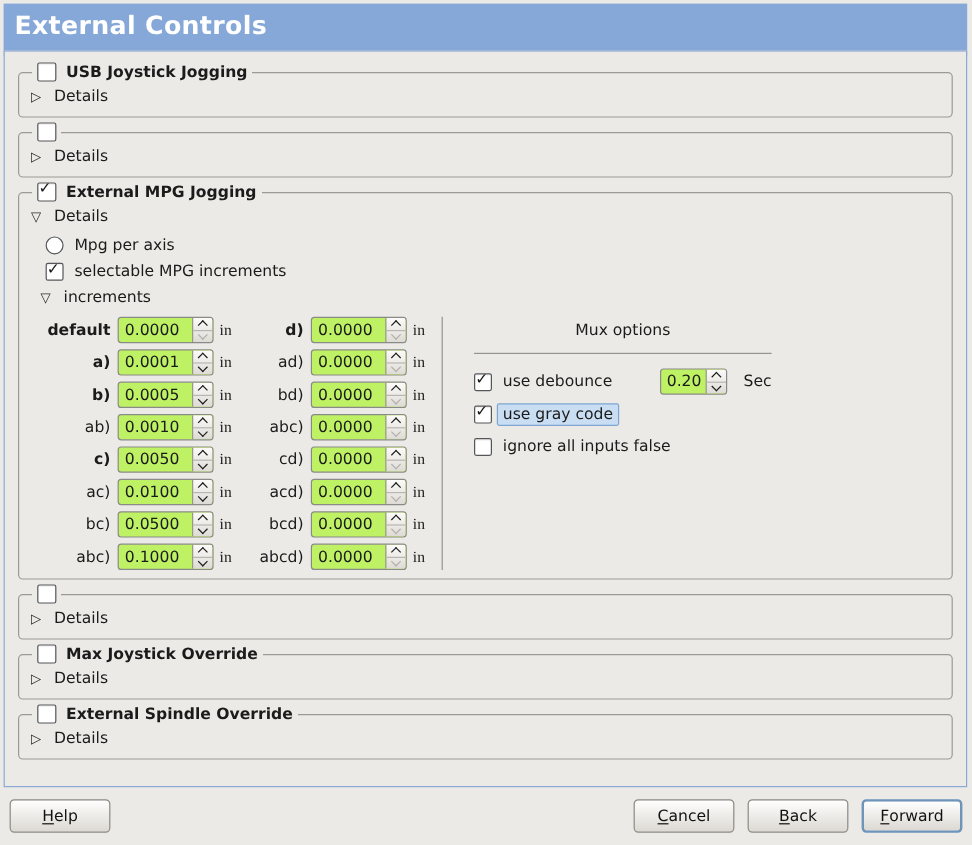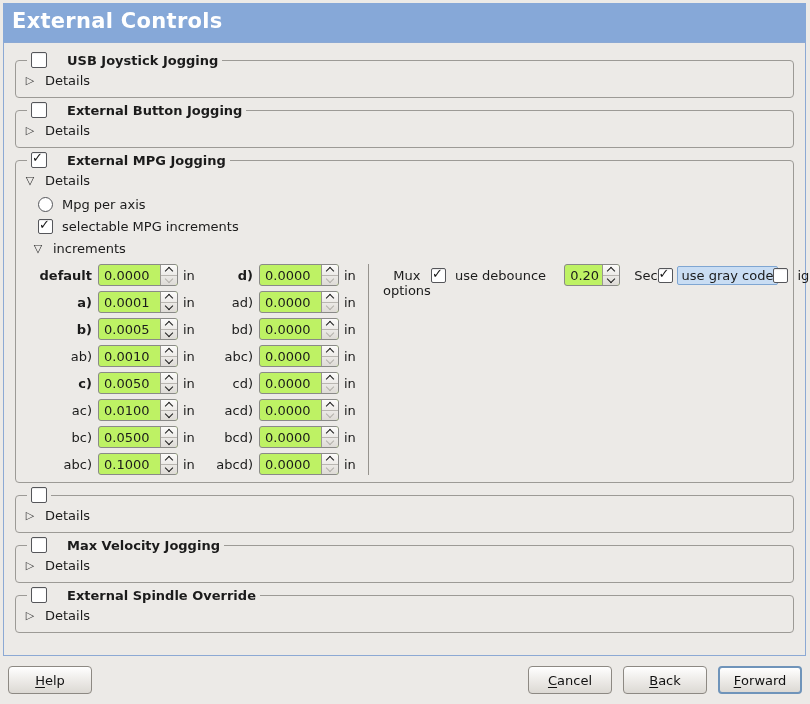--- a/index.html
+++ b/index.html
@@ -12,53 +12,53 @@
   .title{font-size:21px;font-weight:bold;color:#ffffff;padding:6px 0 0 9px;letter-spacing:.3px;}
   .content{
     position:absolute;left:3px;right:4px;top:42px;bottom:48px;
     border:1px solid #8cа9d4;border:1px solid #8ca9d4;box-sizing:border-box;
     padding:9px 11px 0 11px;background:#eceae7;
   }
   fieldset.section{
     border:1px solid #9c9a96;border-radius:4px;margin:0 0 4px 0;
     padding:0 6px 5px 8px;min-inline-size:0;
   }
-  legend.sec-legend{display:flex;align-items:center;gap:20px;padding:0 4px;margin-left:3px;}
+  legend.sec-legend{display:flex;align-items:center;gap:8px;padding:0 4px;margin-left:3px;}
   .sec-title{font-weight:bold;font-size:13px;white-space:nowrap;}
   .exp-row{display:flex;align-items:center;gap:9px;height:24px;}
   .exp-arrow{width:12px;text-align:center;font-size:11px;color:#2e2e2e;line-height:1;}
   .checkbox{width:13px;height:13px;flex:none;background:#fff;border:1px solid #55565a;
     border-radius:2px;position:relative;box-shadow:inset 0 1px 1px rgba(0,0,0,.08);}
   .checkbox.big{width:14px;height:14px;}
   .checkmark{position:absolute;left:0px;top:-3px;font-size:13px;font-weight:bold;color:#141414;}
   .radio{width:13px;height:13px;flex:none;background:#fff;border:1px solid #55565a;border-radius:50%;position:relative;}
   .radio .dot{position:absolute;left:3px;top:3px;width:5px;height:5px;border-radius:50%;background:#161616;}
   .mpg-body{padding:1px 0 2px 8px;}
   .opt-row{display:flex;align-items:center;gap:9px;height:22px;padding-left:6px;}
   .inc-area{display:flex;align-items:flex-start;margin-top:5px;}
   .inc-col{display:flex;flex-direction:column;gap:5px;align-items:flex-end;}
   .inc-row{display:flex;align-items:center;height:22px;}
   .lab-a{width:60px;text-align:right;padding-right:6px;white-space:nowrap;}
   .lab-b{width:46px;text-align:right;padding:0 6px 0 8px;white-space:nowrap;}
   .bold{font-weight:bold;}
-  .unit{padding-left:5px;width:16px;}
+  .unit{padding-left:5px;width:16px;font-family:Liberation Serif, serif;}
   .spinbox{display:flex;width:80px;height:22px;box-sizing:border-box;background:#bef264;
     border:1px solid #8a8a88;border-radius:3px;overflow:hidden;flex:none;}
   .spinbox.small{width:56px;}
   .spin-value{flex:1;font-size:13px;padding:3px 0 0 5px;white-space:nowrap;overflow:hidden;}
   .spin-btns{width:16px;flex:none;display:flex;flex-direction:column;border-left:1px solid #9a9792;
     background:linear-gradient(#fcfbfa,#dedbd6);}
   .spin-btn{flex:1;display:flex;align-items:center;justify-content:center;}
   .spin-btn.up{border-bottom:1px solid #b9b6b1;}
   .chev{width:5px;height:5px;border-left:1.6px solid #1c1c1c;border-top:1.6px solid #1c1c1c;}
   .spin-btn.up .chev{transform:rotate(45deg);margin-top:2px;}
   .spin-btn.down .chev{transform:rotate(225deg);margin-bottom:2px;}
   .chev.dis{border-color:#b3b0ab;}
   .vsep{width:0;border-left:1px solid #96938e;align-self:stretch;margin-left:8px;}
-  .mux{margin-left:14px;width:248px;display:flex;flex-direction:row;}
+  .mux{margin-left:26px;width:248px;display:flex;flex-direction:column;}
   .mux-title{text-align:center;height:21px;padding-top:4px;}
   .mux-sep{border-top:1px solid #96938e;margin:5px 0 12px 0;}
   .mux-row{display:flex;align-items:center;gap:9px;height:22px;margin-bottom:5px;}
   .mux-label{white-space:nowrap;}
   .mux-label.focused{background:#c9ddf3;border:1px solid #7fa6d2;border-radius:2px;
     padding:1px 4px;margin:-2px -5px;}
   .mux-spacer{margin-left:auto;}
   .sec-unit{padding-left:5px;}
   .footer{position:absolute;left:0;right:0;bottom:0;height:48px;display:flex;align-items:center;
     padding:0 8px;box-sizing:border-box;}
@@ -84,21 +84,20 @@
         <span class="sec-title">USB Joystick Jogging</span>
       </legend>
       <div class="exp-row">
         <span class="exp-arrow">▷</span>
         <span class="exp-label">Details</span>
       </div>
     </fieldset>
     <fieldset class="section">
       <legend class="sec-legend">
         <span class="checkbox big"></span>
-        <span class="sec-title">External Button Jogging</span>
       </legend>
       <div class="exp-row">
         <span class="exp-arrow">▷</span>
         <span class="exp-label">Details</span>
       </div>
     </fieldset>
     <fieldset class="section">
       <legend class="sec-legend">
         <span class="checkbox big">
           <span class="checkmark">✓</span>
@@ -393,21 +392,21 @@
         <span class="checkbox big"></span>
       </legend>
       <div class="exp-row">
         <span class="exp-arrow">▷</span>
         <span class="exp-label">Details</span>
       </div>
     </fieldset>
     <fieldset class="section">
       <legend class="sec-legend">
         <span class="checkbox big"></span>
-        <span class="sec-title">Max Velocity Jogging</span>
+        <span class="sec-title">Max Joystick Override</span>
       </legend>
       <div class="exp-row">
         <span class="exp-arrow">▷</span>
         <span class="exp-label">Details</span>
       </div>
     </fieldset>
     <fieldset class="section">
       <legend class="sec-legend">
         <span class="checkbox big"></span>
         <span class="sec-title">External Spindle Override</span>

